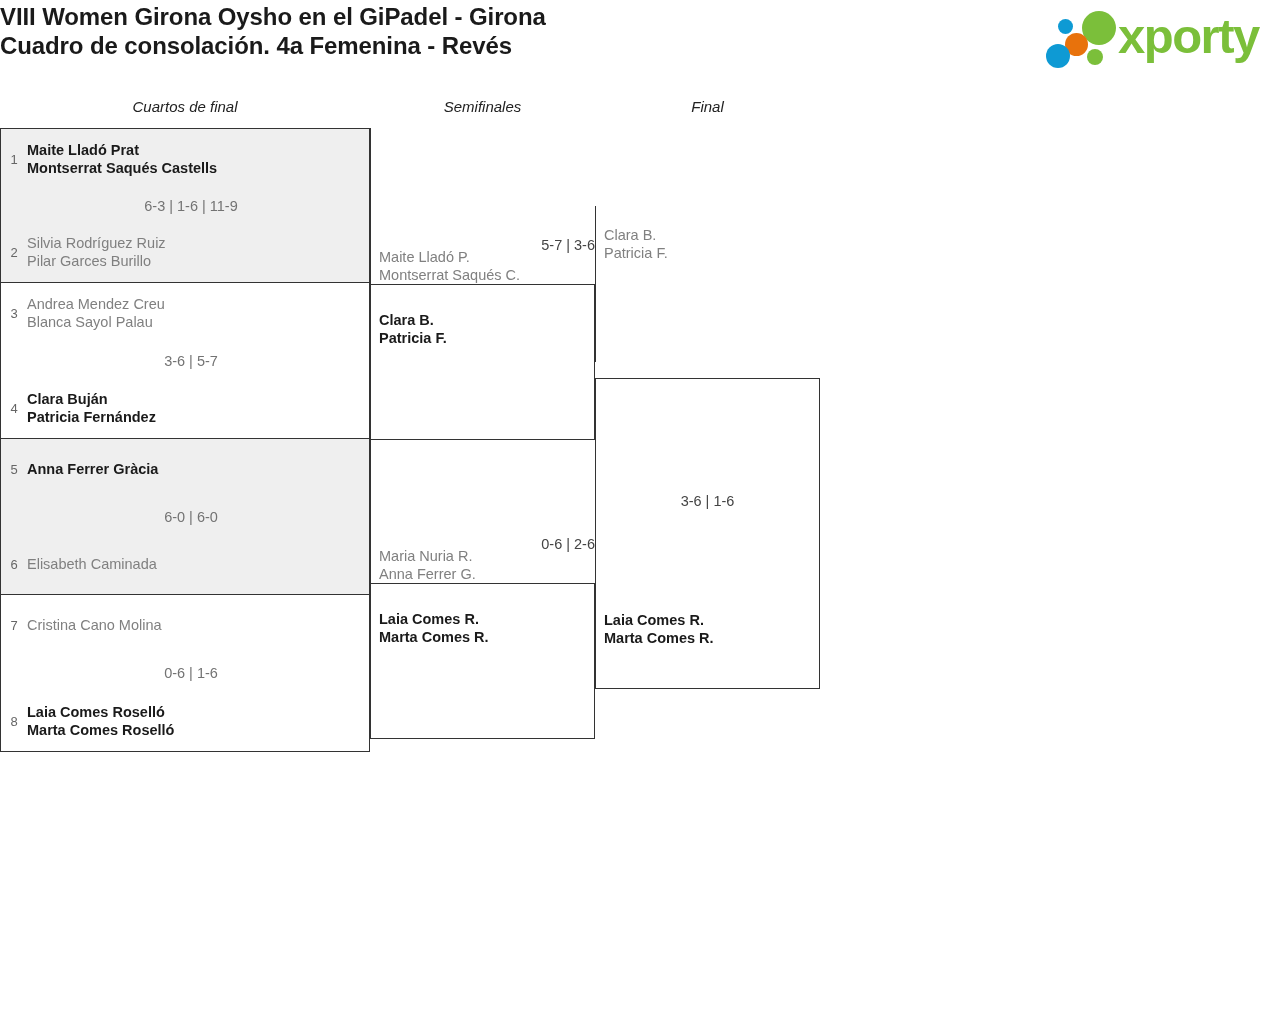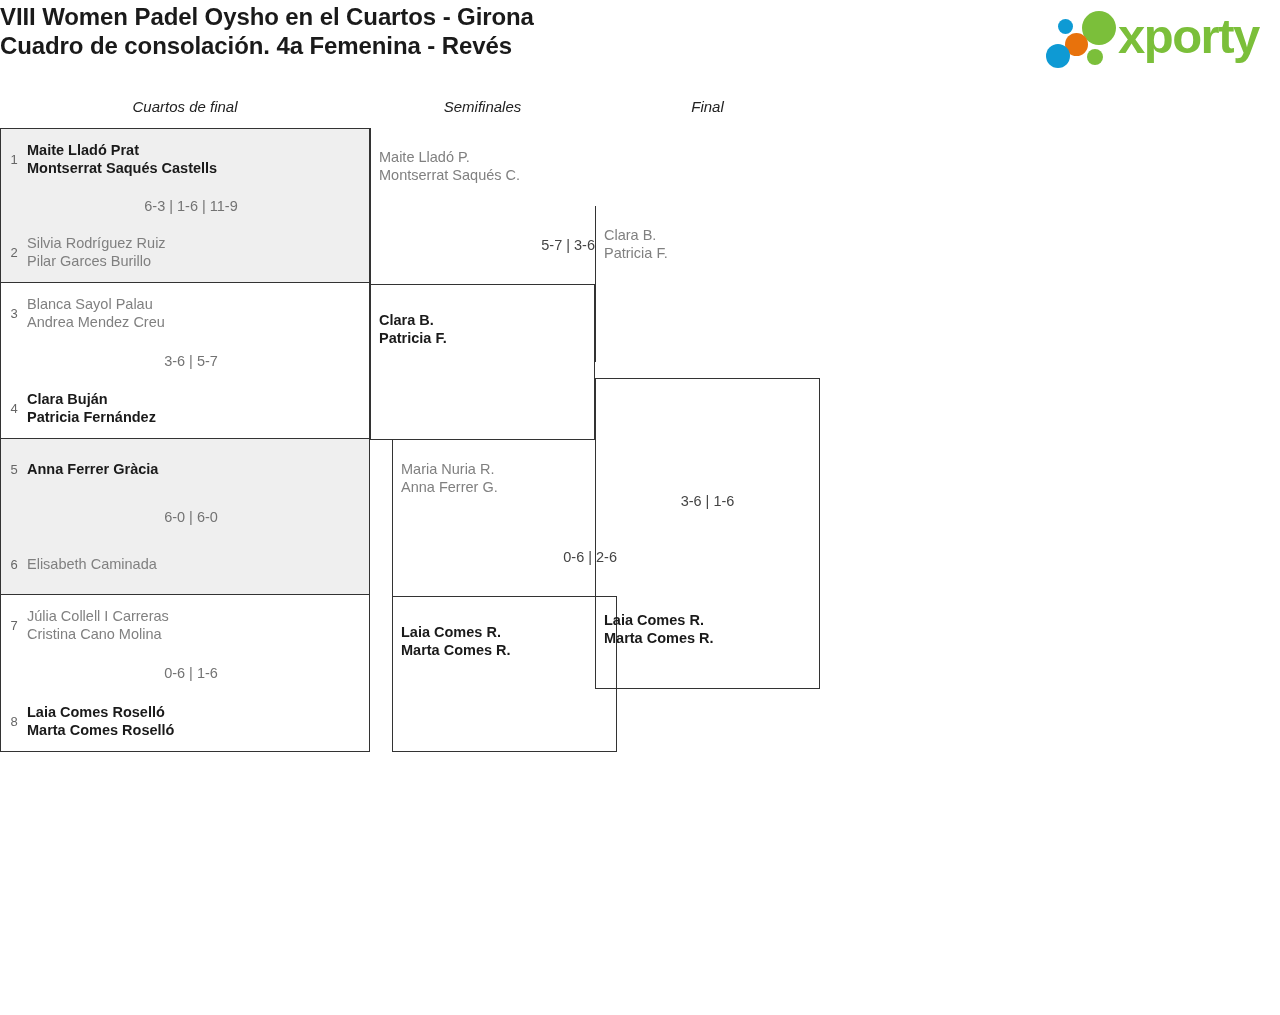--- a/index.html
+++ b/index.html
@@ -157,31 +157,31 @@
     padding-left: 12px;
   }
 
   
   .sf-block {
     position: absolute;
     left: 370px;
     width: 225px;
   }
   #sf-0 { top: 0px;   height: 312px; }
-  #sf-1 { top: 312px; height: 312px; margin-left: 22px; }
+  #sf-1 { top: 299px; height: 312px; }
 
   .rbox-team-top {
     position: absolute;
     left: 0;
     top: 0;
     width: 100%;
     height: 50%;
     border-left: 1px solid #333333;
     display: flex;
-    align-items: flex-start;
+    align-items: flex-end;
     padding-top: 20px;
     padding-left: 8px;
   }
   .rbox-team-bottom {
     position: absolute;
     left: 0;
     bottom: 0;
     width: 100%;
     height: 50%;
     border-left: 1px solid #333333;
@@ -258,21 +258,21 @@
     left: 8px;
     top: 232px;
   }
 </style>
 </head>
 <body>
 
 <div id="header">
 
   <div id="title-block">
-    <div class="title-line">VIII Women Padel Oysho en el Cuartos - Girona</div>
+    <div class="title-line">VIII Women Girona Oysho en el GiPadel - Girona</div>
     <div class="title-line">Cuadro de consolación. 4a Femenina - Revés</div>
   </div>
 
   <div id="logo">
     <div id="logo-dots">
       <span class="dot dot-blue-sm"></span>
       <span class="dot dot-green-lg"></span>
       <span class="dot dot-orange"></span>
       <span class="dot dot-blue-lg"></span>
       <span class="dot dot-green-sm"></span>
@@ -303,22 +303,22 @@
         <span class="name-line">Silvia Rodríguez Ruiz</span>
         <span class="name-line">Pilar Garces Burillo</span>
       </div>
     </div>
   </div>
 
   <div class="qf-block" id="qf-1">
     <div class="team top">
       <div class="seed">3</div>
       <div class="names">
+        <span class="name-line">Andrea Mendez Creu</span>
         <span class="name-line">Blanca Sayol Palau</span>
-        <span class="name-line">Andrea Mendez Creu</span>
       </div>
     </div>
     <div class="score">3-6 | 5-7</div>
     <div class="team bottom">
       <div class="seed">4</div>
       <div class="names winner">
         <span class="name-line">Clara Buján</span>
         <span class="name-line">Patricia Fernández</span>
       </div>
     </div>
@@ -337,21 +337,20 @@
       <div class="names">
         <span class="name-line">Elisabeth Caminada</span>
       </div>
     </div>
   </div>
 
   <div class="qf-block" id="qf-3">
     <div class="team top">
       <div class="seed">7</div>
       <div class="names">
-        <span class="name-line">Júlia Collell I Carreras</span>
         <span class="name-line">Cristina Cano Molina</span>
       </div>
     </div>
     <div class="score">0-6 | 1-6</div>
     <div class="team bottom">
       <div class="seed">8</div>
       <div class="names winner">
         <span class="name-line">Laia Comes Roselló</span>
         <span class="name-line">Marta Comes Roselló</span>
       </div>

